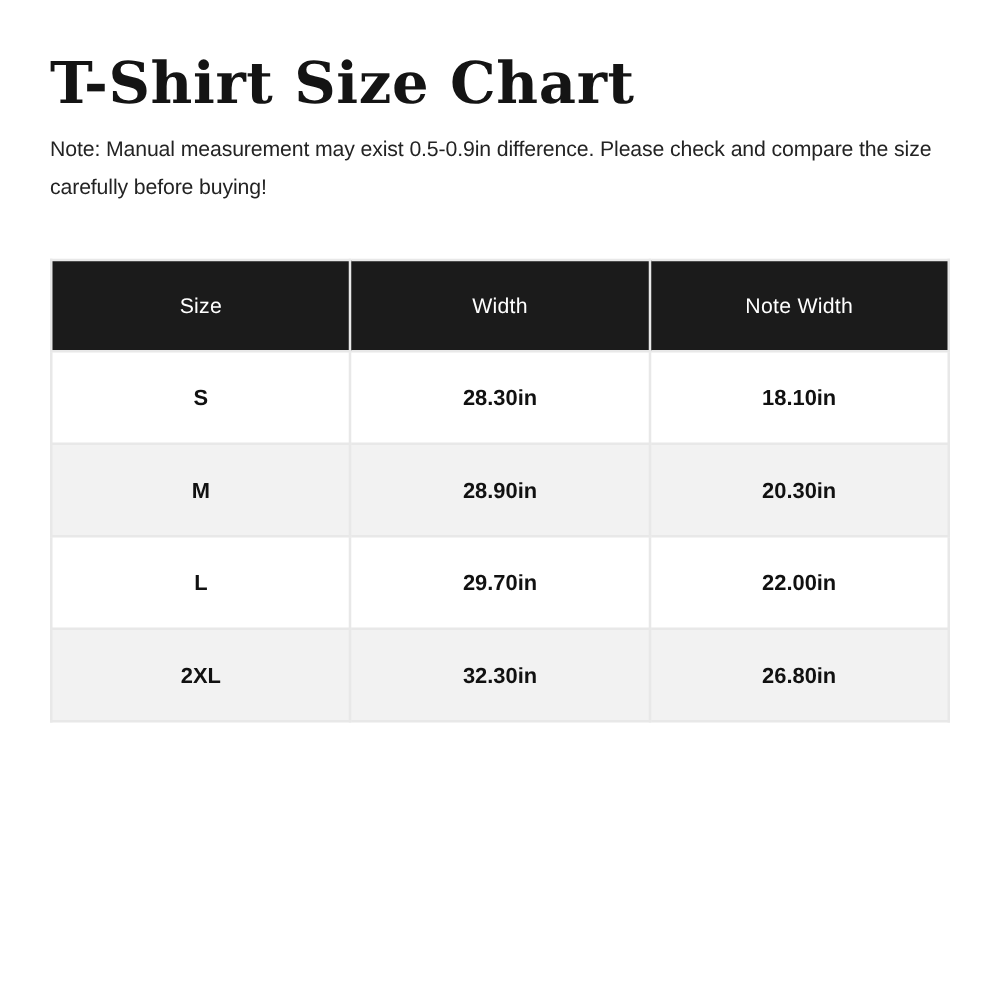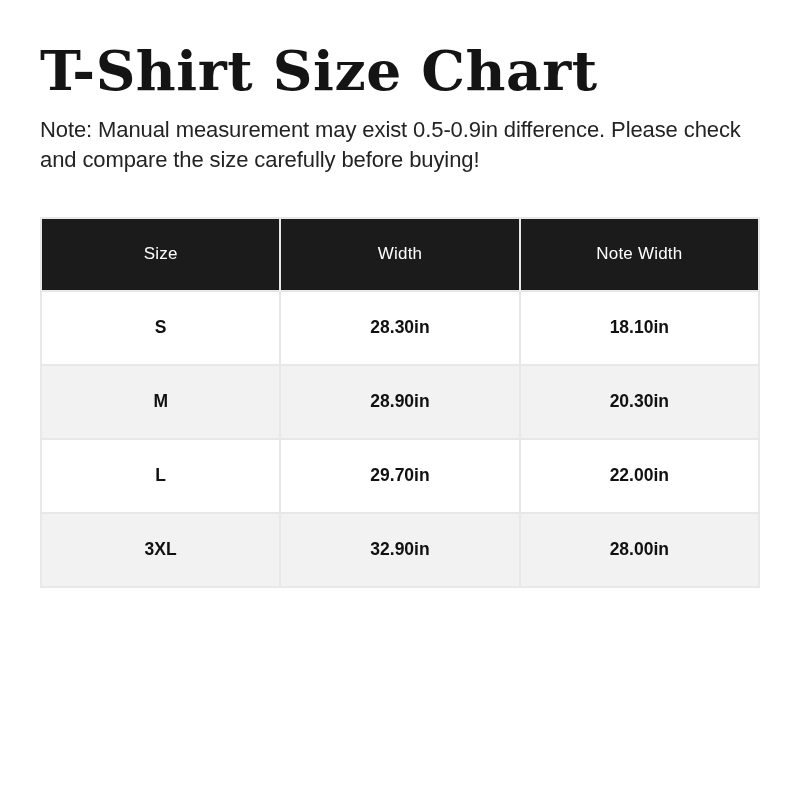--- a/index.html
+++ b/index.html
@@ -15,29 +15,29 @@
     box-sizing: border-box;
     width: 800px;
     height: 800px;
     padding: 0 40px;
   }
   .title {
     margin: 0;
     padding-top: 42px;
     font-family: "DejaVu Serif", "Liberation Serif", serif;
     font-weight: 700;
-    font-size: 55px;
+    font-size: 46px;
     line-height: 1.05;
     letter-spacing: 0.5px;
     color: #141414;
   }
   .note {
     margin-top: 15px;
     max-width: 726px;
-    font-size: 22px;
+    font-size: 17px;
     line-height: 30px;
     letter-spacing: -0.1px;
     color: #232323;
   }
   table.size-chart {
     margin-top: 42px;
     width: 720px;
     border-collapse: collapse;
     table-layout: fixed;
   }
@@ -93,19 +93,19 @@
           <td>M</td>
           <td>28.90in</td>
           <td>20.30in</td>
         </tr>
         <tr>
           <td>L</td>
           <td>29.70in</td>
           <td>22.00in</td>
         </tr>
         <tr>
-          <td>3XL</td>
-          <td>32.90in</td>
-          <td>28.00in</td>
+          <td>2XL</td>
+          <td>32.30in</td>
+          <td>26.80in</td>
         </tr>
       </tbody>
   </table>
 </div>
 
 </body></html>

